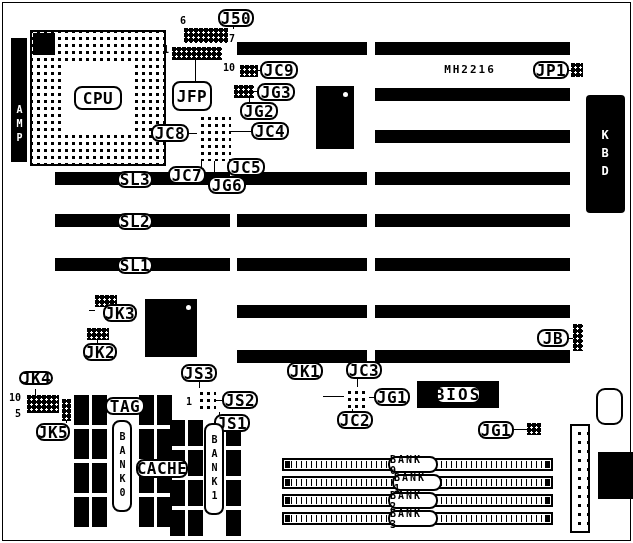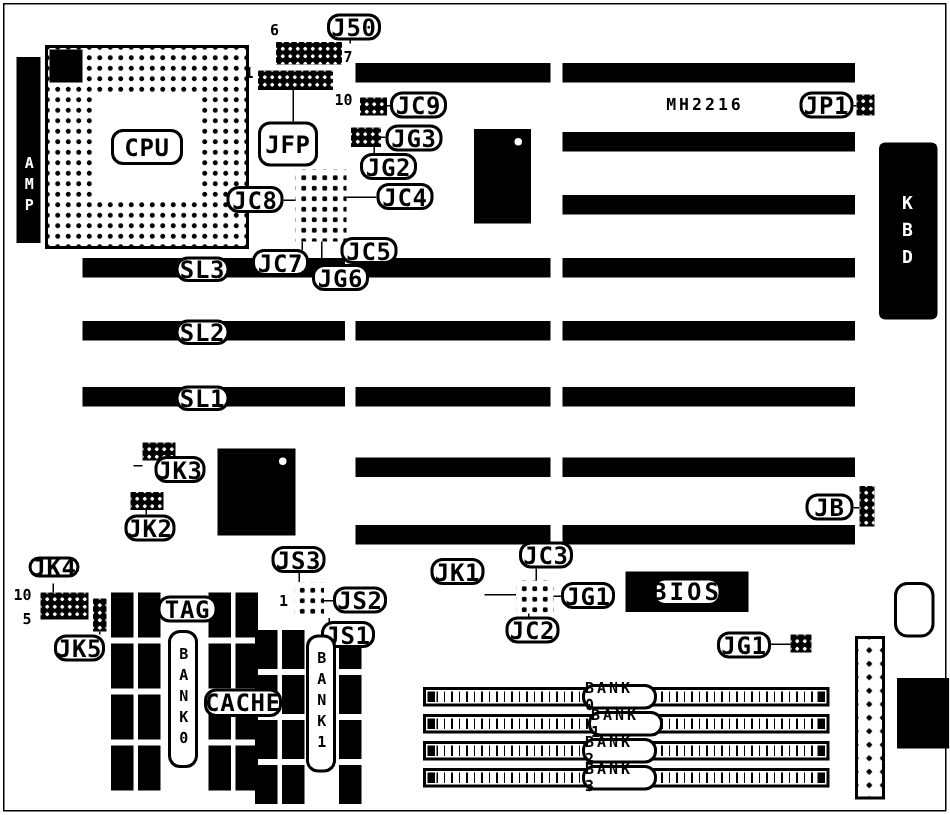--- a/index.html
+++ b/index.html
@@ -197,21 +197,21 @@
     <div class="chip s"></div>
   </div>
   <div class="lbl" style="left:105px;top:397px;width:40px;height:18px;">TAG</div>
   <div class="lbl lbl-v" style="left:112px;top:420px;width:20px;height:92px;">BANK0</div>
   <div class="lbl lbl-v" style="left:204px;top:423px;width:20px;height:92px;">BANK1</div>
   <div class="lbl" style="left:136px;top:459px;width:52px;height:19px;">CACHE</div>
 
   <div class="lbl" style="left:346px;top:361px;width:36px;height:18px;">JC3</div>
   <div class="dots" style="left:344px;top:387px;width:25px;height:24px;"></div>
   <div class="leader" style="left:357px;top:379px;width:1px;height:8px;"></div>
-  <div class="lbl" style="left:287px;top:372px;width:36px;height:18px;">JK1</div>
+  <div class="lbl" style="left:287px;top:362px;width:36px;height:18px;">JK1</div>
   <div class="leader" style="left:323px;top:396px;width:21px;height:1px;"></div>
   <div class="lbl" style="left:374px;top:388px;width:36px;height:18px;">JG1</div>
   <div class="leader" style="left:369px;top:397px;width:5px;height:1px;"></div>
   <div class="lbl" style="left:337px;top:411px;width:36px;height:18px;">JC2</div>
   <div class="leader" style="left:352px;top:409px;width:1px;height:3px;"></div>
 
   <div class="blackbox" style="left:417px;top:381px;width:82px;height:27px;"></div>
   <div class="lbl" style="left:435px;top:385px;width:46px;height:19px;letter-spacing:2px;">BIOS</div>
 
   <div class="lbl" style="left:478px;top:421px;width:36px;height:18px;">JG1</div>

